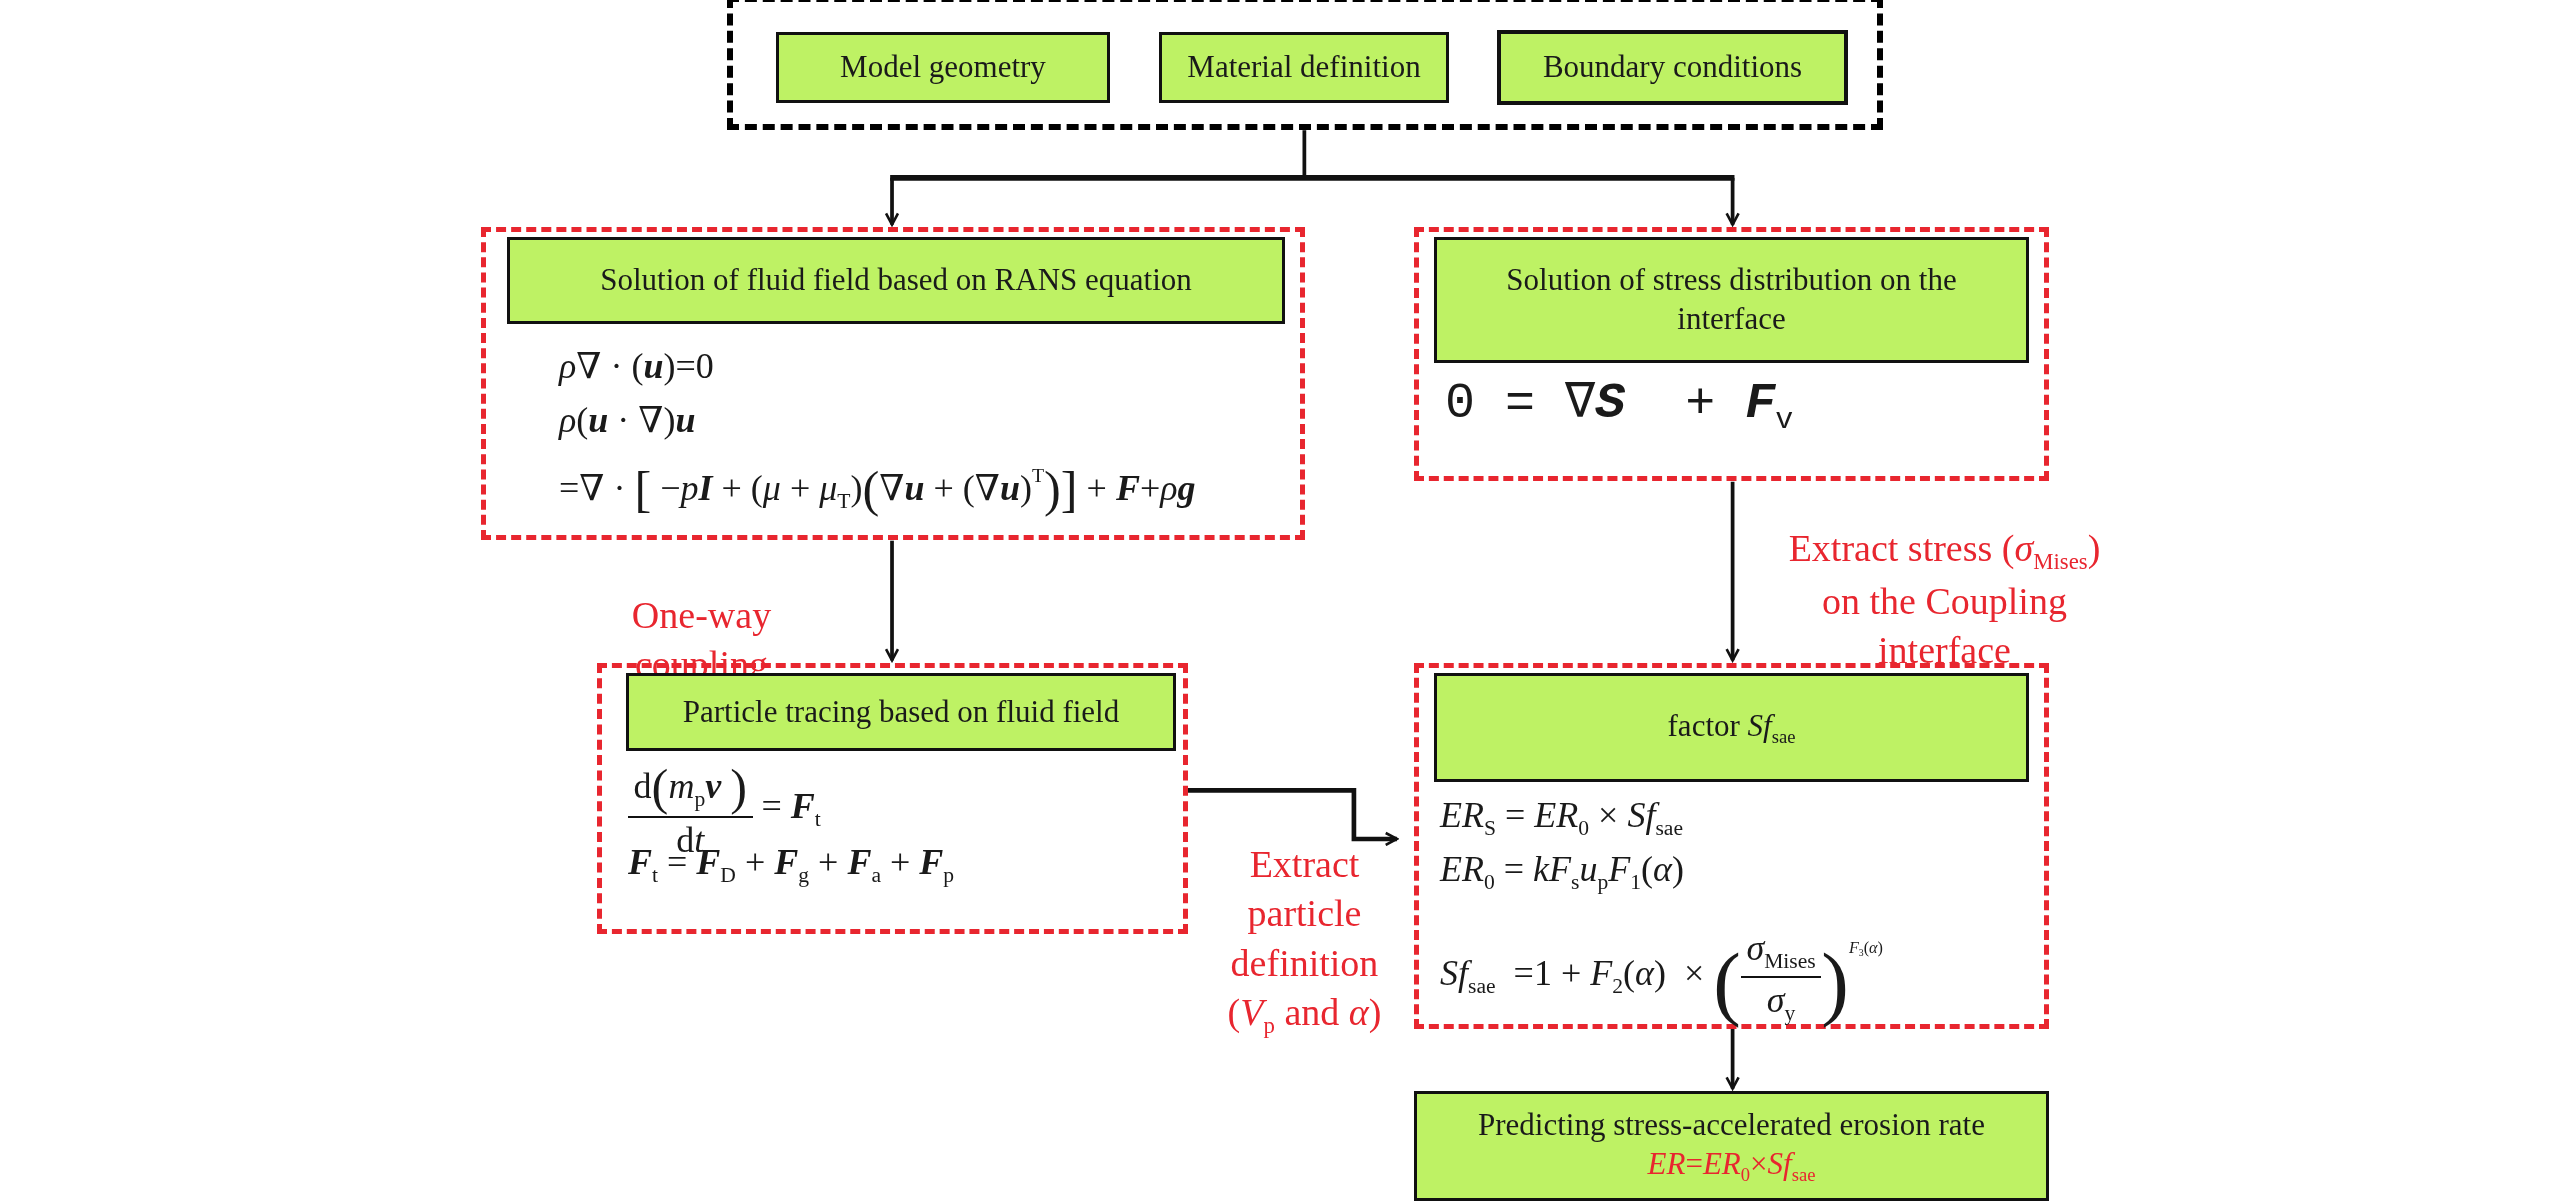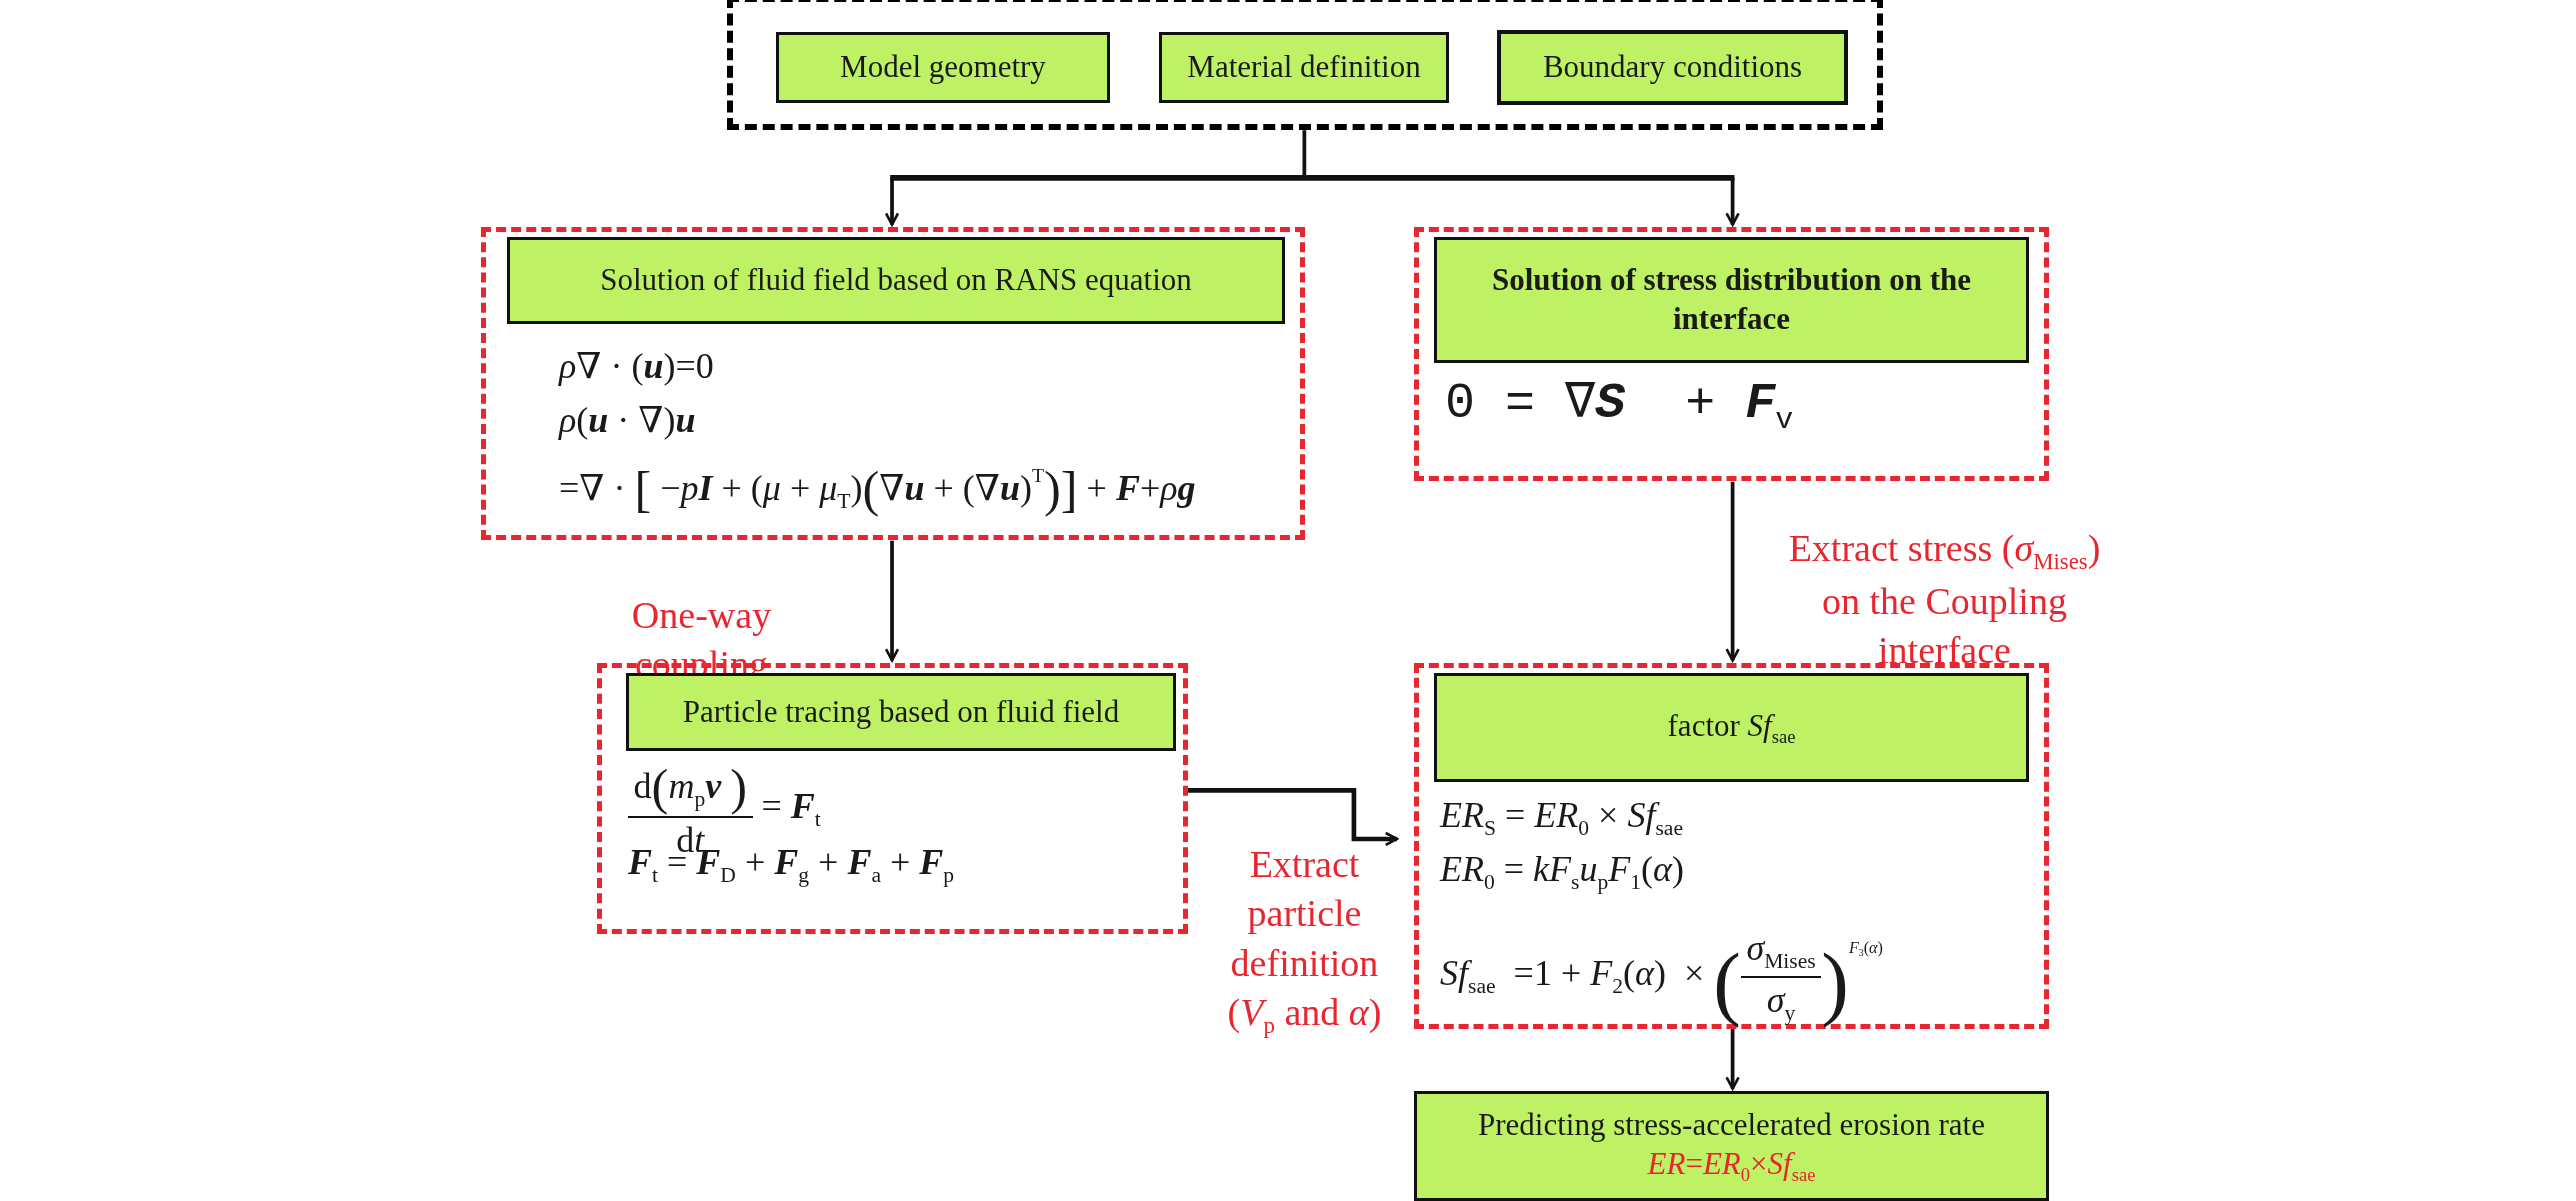--- a/index.html
+++ b/index.html
@@ -66,21 +66,21 @@
 </div>
 <div class="abs eq" style="left:559px; top:402px;">
   <span class="it">ρ</span>(<span class="bi">u</span> · ∇)<span class="bi">u</span>
 </div>
 <div class="abs eq" style="left:559px; top:464px;">
   =∇ · <span class="big">[</span> −<span class="it">p</span><span class="bi">I</span> + (<span class="it">μ</span> + <span class="it">μ</span><sub>T</sub>)<span class="big">(</span>∇<span class="bi">u</span> + (∇<span class="bi">u</span>)<sup>T</sup><span class="big">)</span><span class="big">]</span> + <span class="bi">F</span>+<span class="it">ρ</span><span class="bi">g</span>
 </div>
 
 <div class="abs group-red" style="left:1414px; top:227px; width:635px; height:254px;"></div>
 <div class="abs box t33" style="left:1434px; top:237px; width:595px; height:126px;">
-  <span style="padding:0 27px;font-weight:bold;">Solution of stress distribution on the interface</span>
+  <span style="padding:0 27px;">Solution of stress distribution on the interface</span>
 </div>
 <div class="abs eq" style="left:1445px; top:379px; font-size:50px;font-family:Liberation Mono, monospace;">
   0 = ∇<span class="bi">S</span>&nbsp; + <span class="bi">F</span><sub>v</sub>
 </div>
 
 <div class="abs label red" style="left:566px; top:591px; width:271px;">One-way coupling</div>
 
 <div class="abs label red" style="left:1753px; top:524px; width:383px;">
   <div>Extract stress (<span class="it">σ</span><sub>Mises</sub>)</div>
   <div>on the Coupling interface</div>

